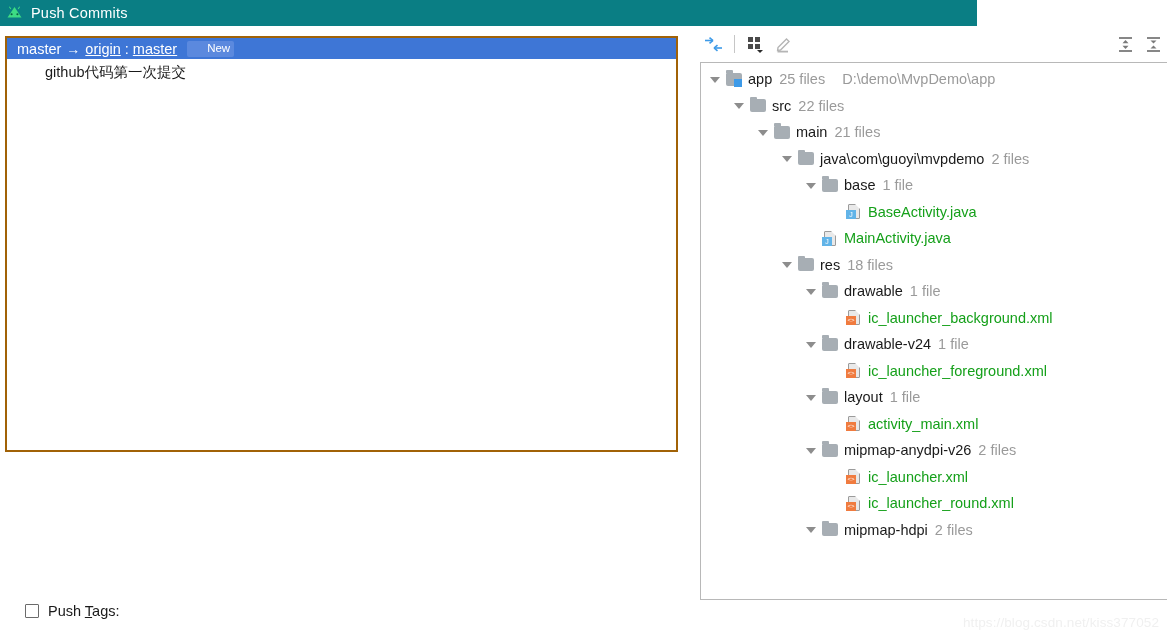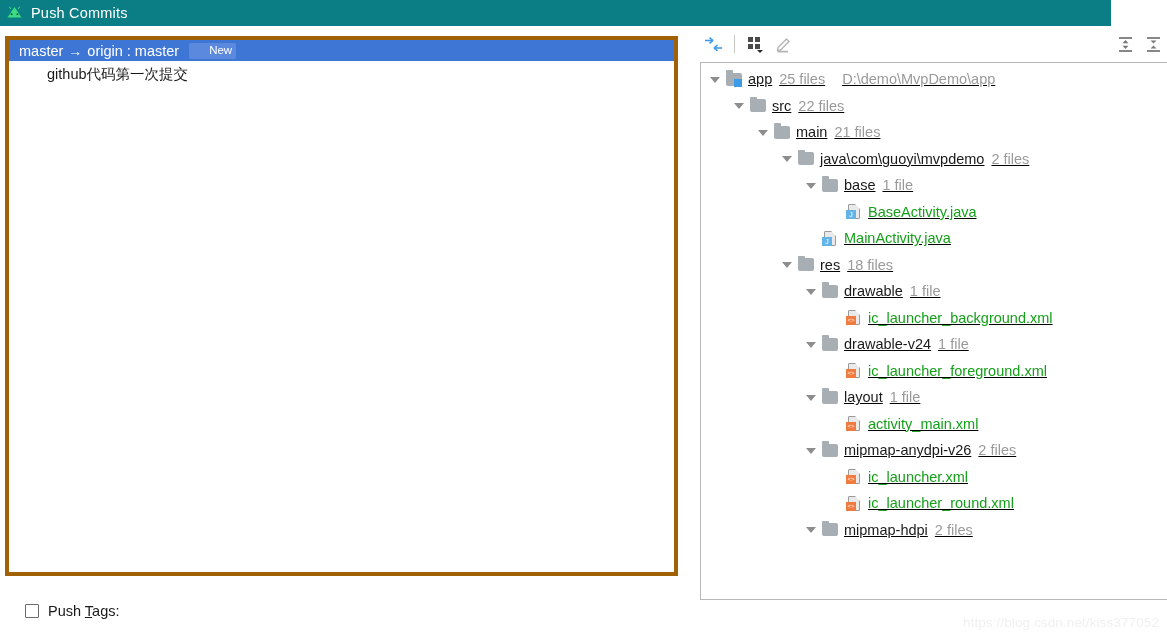--- a/index.html
+++ b/index.html
@@ -12,21 +12,21 @@
   }
   #app {
     position: relative;
     width: 1167px; height: 636px;
     background: #ffffff;
   }
 
   
   .titlebar {
     position: absolute; left: 0; top: 0;
-    width: 1111px; height: 26px;
+    width: 977px; height: 26px;
     background: #0a7e84;
     display: flex; align-items: center;
     padding-left: 6px;
   }
   .as-logo {
     width: 17px; height: 17px;
     flex: 0 0 auto;
     margin-right: 8px;
     position: relative;
   }
@@ -42,38 +42,39 @@
   .body-area {
     position: absolute; left: 0; top: 26px;
     width: 1167px; height: 610px;
     background: #ffffff;
   }
 
   
   .commits-panel {
     position: absolute;
     left: 5px; top: 10px;
-    width: 673px; height: 540px;
-    border: 4px solid #a16207;
+    width: 673px; height: 416px;
+    border: 2px solid #a16207;
     background: #ffffff;
     overflow: hidden;
   }
   .commit-branch-row {
     position: relative;
     height: 21px;
     background: #3e76d6;
     display: flex; align-items: center;
     padding-left: 10px;
     color: #ffffff;
     font-size: 14.5px;
     white-space: nowrap;
   }
   .branch-plain { color: #ffffff; }
   .branch-link {
     color: #ffffff;
+    text-decoration: underline;
   }
   .arrow-glyph {
     display: inline-block;
     margin: 0 5px;
     font-size: 14px;
   }
   .colon-sep { margin: 0 4px; }
   .new-badge {
     display: inline-block;
     margin-left: 10px;
@@ -130,21 +131,20 @@
     left: 6px; top: 36px;
     width: 467px; height: 538px;
     border: 1px solid #b8b8b8;
     border-right: none;
     background: #ffffff;
     overflow: hidden;
   }
   .tree-scroll {
     position: relative;
     padding-top: 3px;
-    text-decoration: underline;
   }
   .tree-row {
     height: 26.5px;
     display: flex;
     align-items: center;
     white-space: nowrap;
     font-size: 14.5px;
   }
   .twisty {
     width: 13px; height: 13px;

